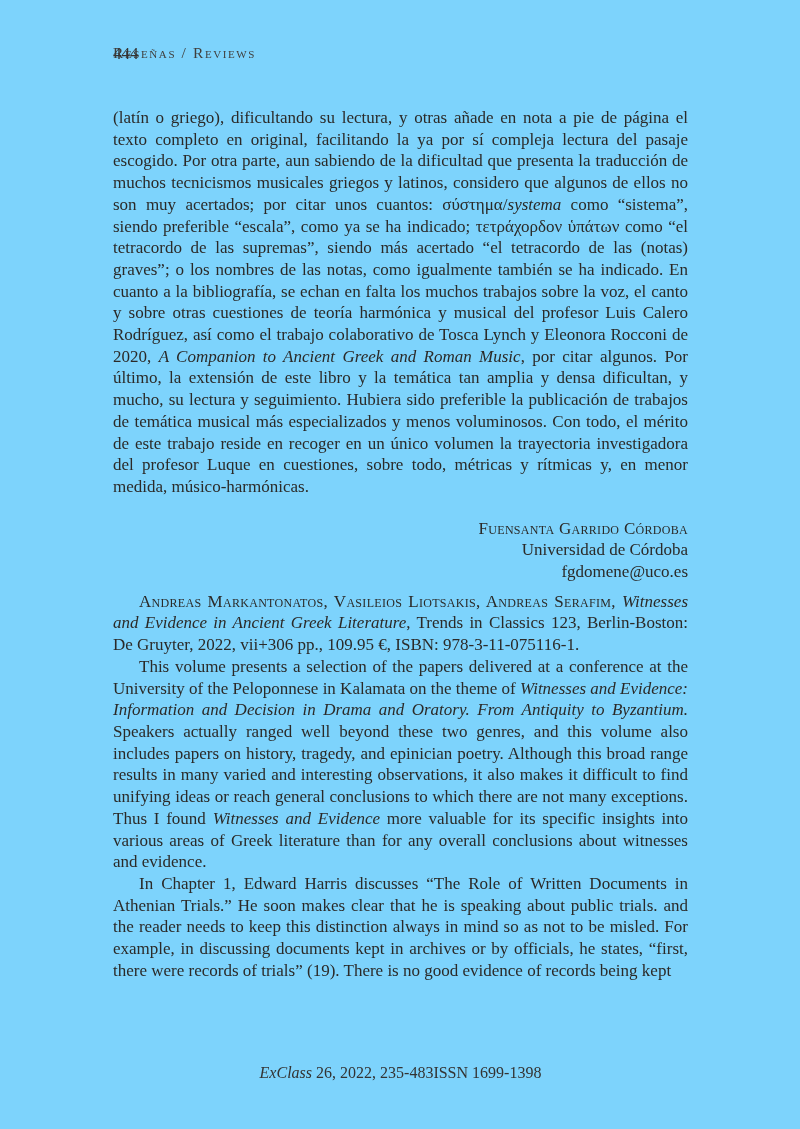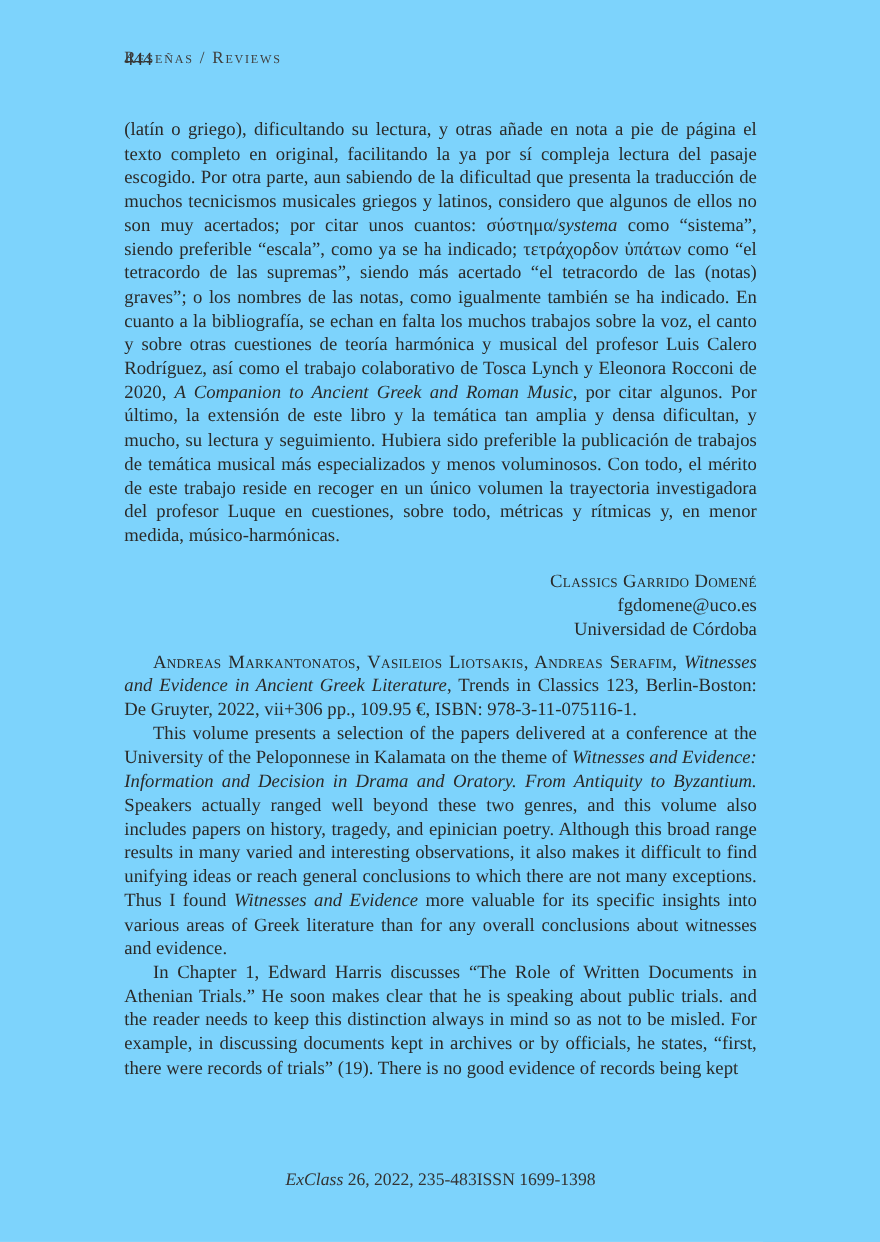--- a/index.html
+++ b/index.html
@@ -53,23 +53,23 @@
   <header class="running-head">
     <span class="pageno">444</span>
     <span class="running-title">Reseñas / Reviews</span>
   </header>
 
   <div class="textblock">
 
     <p class="para"><span>(latín o griego), dificultando su lectura, y otras añade en nota a pie de página el texto completo en original, facilitando la ya por sí compleja lectura del pasaje escogido. Por otra parte, aun sabiendo de la dificultad que presenta la traducción de muchos tecnicismos musicales griegos y latinos, considero que algunos de ellos no son muy acertados; por citar unos cuantos: σύστημα/</span><span class="it">systema</span><span> como “sistema”, siendo preferible “escala”, como ya se ha indicado; τετράχορδον ὑπάτων como “el tetracordo de las supremas”, siendo más acertado “el tetracordo de las (notas) graves”; o los nombres de las notas, como igualmente también se ha indicado. En cuanto a la bibliografía, se echan en falta los muchos trabajos sobre la voz, el canto y sobre otras cuestiones de teoría harmónica y musical del profesor Luis Calero Rodríguez, así como el trabajo colaborativo de Tosca Lynch y Eleonora Rocconi de 2020, </span><span class="it">A Companion to Ancient Greek and Roman Music</span><span>, por citar algunos. Por último, la extensión de este libro y la temática tan amplia y densa dificultan, y mucho, su lectura y seguimiento. Hubiera sido preferible la publicación de trabajos de temática musical más especializados y menos voluminosos. Con todo, el mérito de este trabajo reside en recoger en un único volumen la trayectoria investigadora del profesor Luque en cuestiones, sobre todo, métricas y rítmicas y, en menor medida, músico-harmónicas.</span></p>
 
     <div class="signature">
-      <div class="sig-name">Classics Garrido Domené</div>
+      <div class="sig-name">Fuensanta Garrido Córdoba</div>
+      <div>Universidad de Córdoba</div>
       <div>fgdomene@uco.es</div>
-      <div>Universidad de Córdoba</div>
     </div>
 
     <p class="para indent review-heading"><span class="sc">Andreas Markantonatos, Vasileios Liotsakis, Andreas Serafim, </span><span class="it">Witnesses and Evidence in Ancient Greek Literature</span><span>, Trends in Classics 123, Berlin-Boston: De Gruyter, 2022, vii+306 pp., 109.95 €, ISBN: 978-3-11-075116-1.</span></p>
 
     <p class="para indent first-body-para"><span>This volume presents a selection of the papers delivered at a conference at the University of the Peloponnese in Kalamata on the theme of </span><span class="it">Witnesses and Evidence: Information and Decision in Drama and Oratory. From Antiquity to Byzantium.</span><span> Speakers actually ranged well beyond these two genres, and this volume also includes papers on history, tragedy, and epinician poetry. Although this broad range results in many varied and interesting observations, it also makes it difficult to find unifying ideas or reach general conclusions to which there are not many exceptions. Thus I found </span><span class="it">Witnesses and Evidence</span><span> more valuable for its specific insights into various areas of Greek literature than for any overall conclusions about witnesses and evidence.</span></p>
 
     <p class="para indent"><span>In Chapter 1, Edward Harris discusses “The Role of Written Documents in Athenian Trials.” He soon makes clear that he is speaking about public trials. and the reader needs to keep this distinction always in mind so as not to be misled. For example, in discussing documents kept in archives or by officials, he states, “first, there were records of trials” (19). There is no good evidence of records being kept</span></p>
 
   </div>
 

